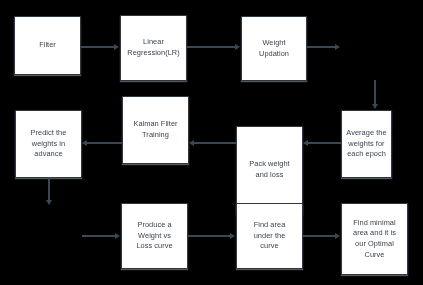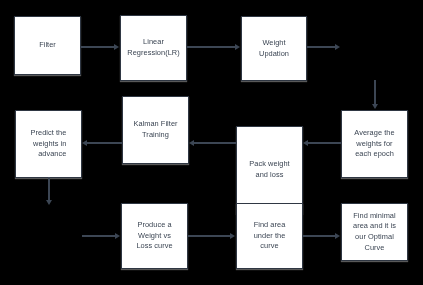--- a/index.html
+++ b/index.html
@@ -88,37 +88,37 @@
 
   <div class="conn conn-h" style="left:187px; top:46px; width:49px;"></div>
   <div class="arrow arrow-right" style="left:235px; top:43.5px;"></div>
 
   <div class="conn conn-h" style="left:307px; top:46px; width:29px;"></div>
   <div class="arrow arrow-right" style="left:335px; top:43.5px;"></div>
 
   <div class="conn conn-v" style="left:374px; top:80px; height:27px;"></div>
   <div class="arrow arrow-down" style="left:371.5px; top:104px;"></div>
 
-  <div class="node" style="left:341px; top:110px; width:67px; height:68px;">
+  <div class="node" style="left:341px; top:110px; width:51px; height:68px;">
     <span class="node-label">Average the
 weights for
 each epoch</span>
   </div>
 
   <div class="node" style="left:236px; top:110px; width:67px; height:88px;margin-top:16px;">
     <span class="node-label">Pack weight
 and loss</span>
   </div>
 
   <div class="node" style="left:122px; top:96px; width:67px; height:68px;">
     <span class="node-label">Kalman Filter
 Training</span>
   </div>
 
-  <div class="node" style="left:15px; top:110px; width:67px; height:68px;text-align:right;">
+  <div class="node" style="left:15px; top:110px; width:67px; height:68px;">
     <span class="node-label">Predict the
 weights in
 advance</span>
   </div>
 
   <div class="conn conn-h" style="left:308px; top:142px; width:33px;"></div>
   <div class="arrow arrow-left" style="left:303px; top:139.5px;"></div>
 
   <div class="conn conn-h" style="left:194px; top:142px; width:42px;"></div>
   <div class="arrow arrow-left" style="left:189px; top:139.5px;"></div>
@@ -135,21 +135,21 @@
 Weight vs
 Loss curve</span>
   </div>
 
   <div class="node" style="left:236px; top:203px; width:67px; height:66px;text-align:center;">
     <span class="node-label">Find area
 under the
 curve</span>
   </div>
 
-  <div class="node" style="left:341px; top:203px; width:67px; height:58px;">
+  <div class="node" style="left:341px; top:203px; width:67px; height:72px;">
     <span class="node-label">Find minimal
 area and it is
 our Optimal
 Curve</span>
   </div>
 
   <div class="conn conn-h" style="left:82px; top:235px; width:34px;"></div>
   <div class="arrow arrow-right" style="left:115px; top:232.5px;"></div>
 
   <div class="conn conn-h" style="left:188px; top:235px; width:43px;"></div>

